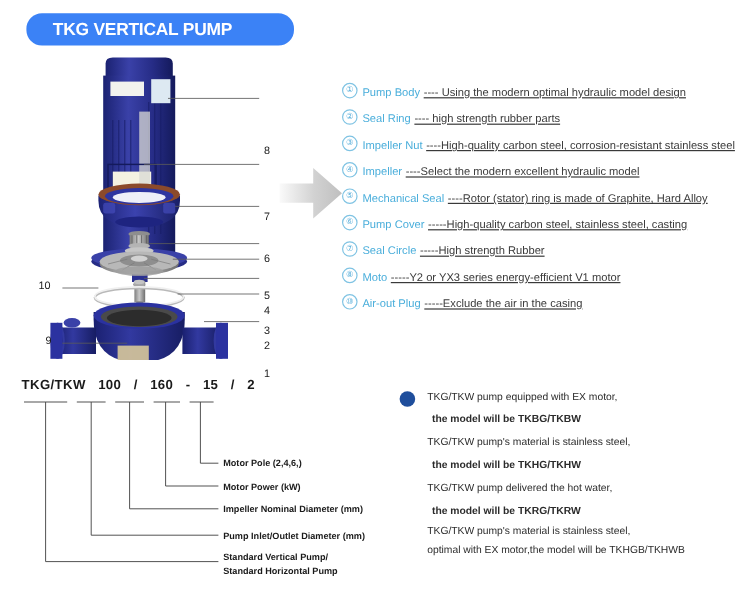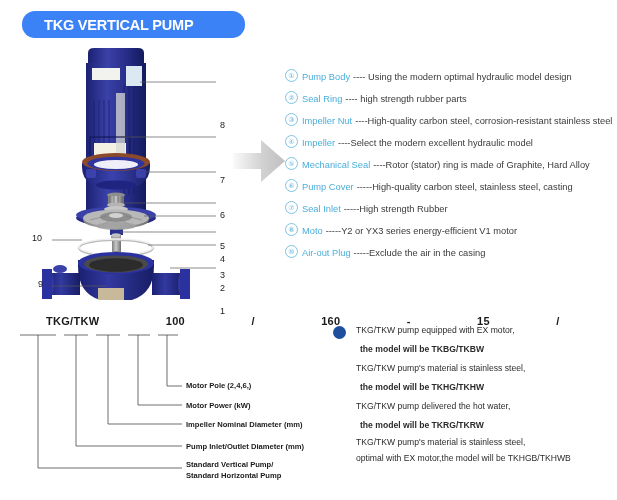--- a/index.html
+++ b/index.html
@@ -83,41 +83,42 @@
     line-height: 1;
     margin-right: 4px;
     flex: 0 0 auto;
   }
   .legend-name {
     color: #4AAEDB;
     margin-right: 3px;
   }
   .legend-desc {
     color: #3A3A3A;
+    text-decoration: underline;
   }
 
   
   #model-breakdown {
     position: absolute;
     left: 10px;
     top: 310px;
     width: 300px;
     height: 180px;
   }
   #model-code {
     position: absolute;
     left: 8px;
     top: 5px;
     font-size: 11px;
     font-weight: bold;
     color: #1A1A1A;
     letter-spacing: 0.3px;
     white-space: nowrap;
   }
-  #model-code span { display: inline-block; margin-left: 28px; }
+  #model-code span { display: inline-block; }
   .mc-gap { width: 7px; }
   #breakdown-svg { position: absolute; left: 0; top: 0; }
   .bd-label {
     font-family: "Liberation Sans", sans-serif;
     font-size: 7.6px;
     fill: #1A1A1A;
     font-weight: bold;
   }
 
   
@@ -365,21 +366,21 @@
     <span class="legend-name">Mechanical Seal</span>
     <span class="legend-desc">----Rotor (stator) ring is made of Graphite, Hard Alloy</span>
   </div>
   <div class="legend-row">
     <span class="legend-num">⑥</span>
     <span class="legend-name">Pump Cover</span>
     <span class="legend-desc">-----High-quality carbon steel, stainless steel, casting</span>
   </div>
   <div class="legend-row">
     <span class="legend-num">⑦</span>
-    <span class="legend-name">Seal Inlet</span>
+    <span class="legend-name">Seal Circle</span>
     <span class="legend-desc">-----High strength Rubber</span>
   </div>
   <div class="legend-row">
     <span class="legend-num">⑧</span>
     <span class="legend-name">Moto</span>
     <span class="legend-desc">-----Y2 or YX3 series energy-efficient V1 motor</span>
   </div>
   <div class="legend-row">
     <span class="legend-num">⑩</span>
     <span class="legend-name">Air-out Plug</span>

